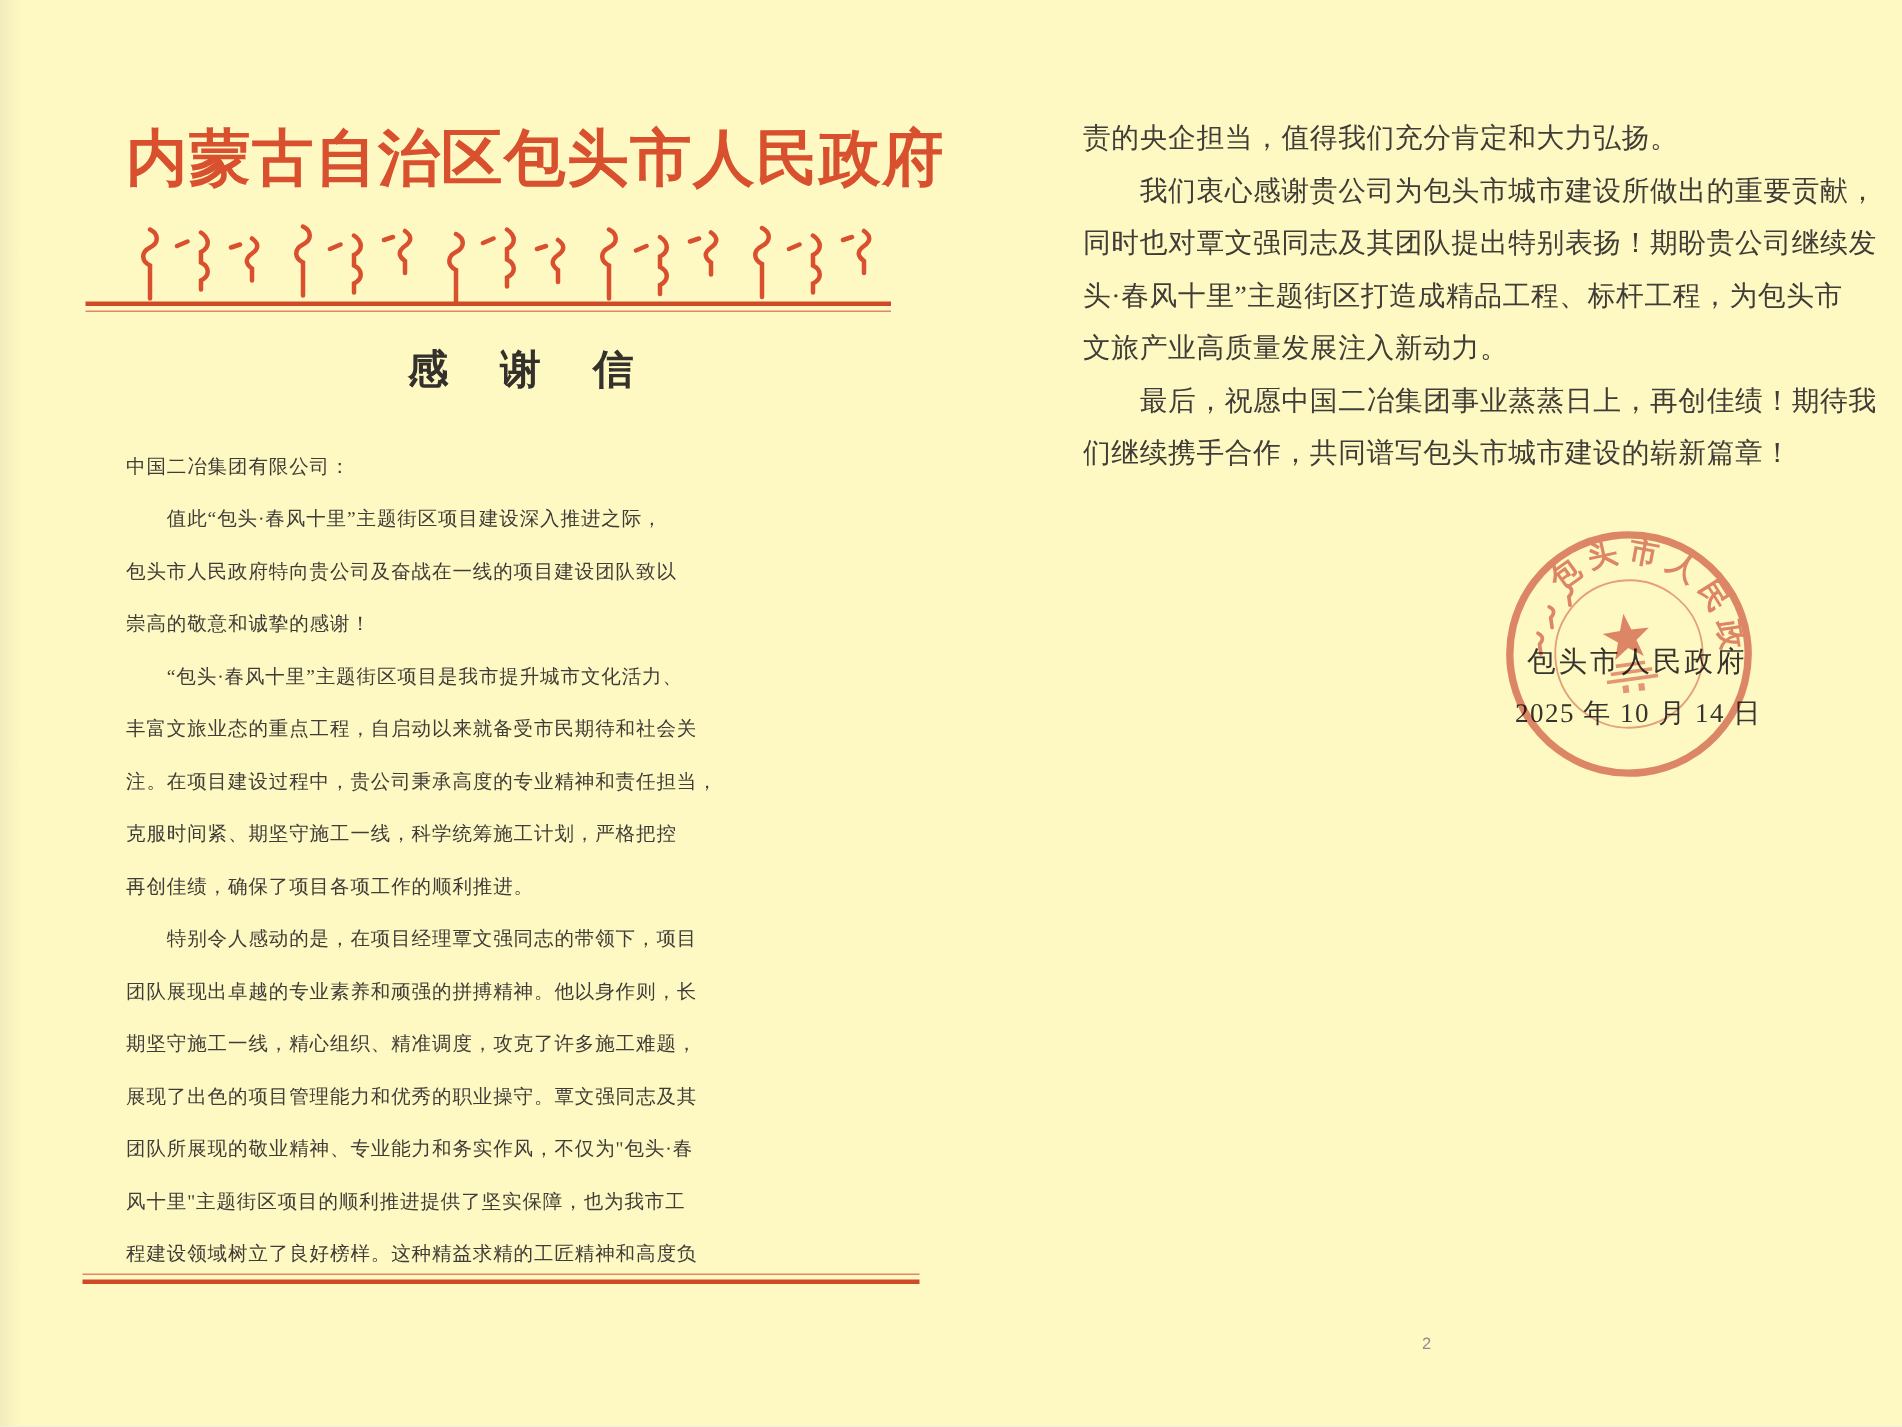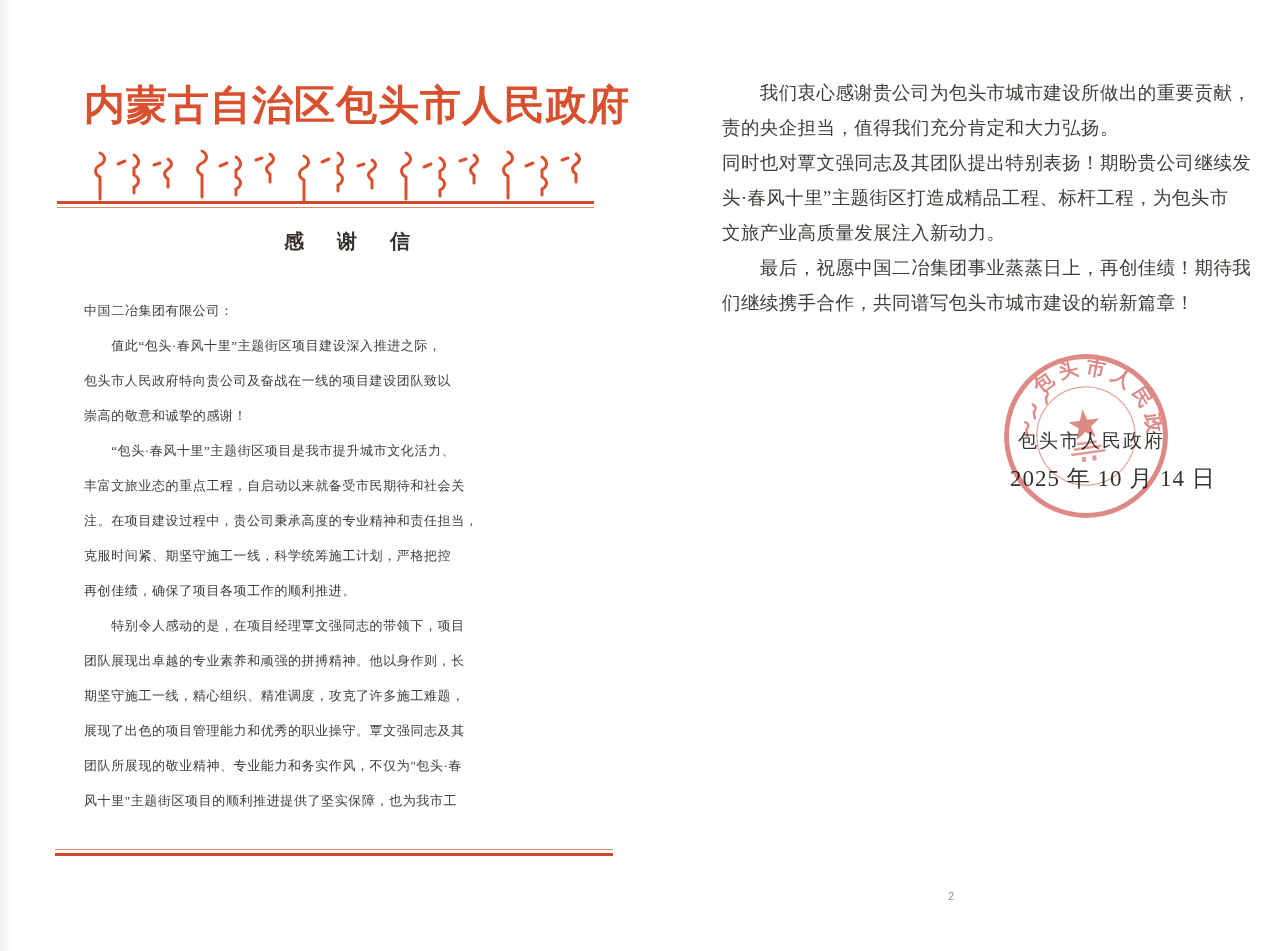--- a/index.html
+++ b/index.html
@@ -1,40 +1,40 @@
 <!DOCTYPE html>
 <html><head>
 <meta charset="utf-8">
 <style>
   * { margin:0; padding:0; box-sizing:border-box; }
   html,body { background:#e8e8e8; }
   .canvas {
     position:relative; width:1268px; height:951px;
-    background:#ffffff; overflow:hidden;
+    background:#fef9c3; overflow:hidden;
     font-family:"Liberation Serif","DejaVu Serif",serif;
   }
   .scan-edge {
     position:absolute; left:0; top:0; bottom:0; width:14px;
     background:linear-gradient(90deg, rgba(120,120,120,0.10), rgba(120,120,120,0));
     pointer-events:none;
   }
   
   .masthead {
     position:absolute; left:84px; top:78px; width:510px;
     font-size:41px; font-weight:900; letter-spacing:1px;
     color:#d8502e; white-space:nowrap;
   }
   .mongolian-row { position:absolute; left:88px; top:148px; width:500px; height:54px; }
   .rule-top {
     position:absolute; left:57px; top:201px; width:537px; height:7px;
     border-top:3px solid #cf4b28; border-bottom:1px solid #e0866b;
   }
   .letter-title {
     position:absolute; left:84px; top:228px; width:526px;
-    text-align:center; font-size:20px; font-weight:bold;
+    text-align:center; font-size:27px; font-weight:bold;
     letter-spacing:14px; text-indent:14px; color:#34302c;
   }
   .body-left {
     position:absolute; left:84px; top:293px; width:530px;
     font-size:13px; line-height:35px; letter-spacing:0.6px; color:#403c37;
   }
   .body-left .line { height:35px; white-space:nowrap; }
   .rule-bottom {
     position:absolute; left:55px; top:849px; width:558px; height:7px;
     border-top:1px solid #e0866b; border-bottom:3px solid #cf4b28;
@@ -44,21 +44,21 @@
     position:absolute; left:722px; top:76px; width:500px;
     font-size:18.5px; line-height:35px; letter-spacing:0.4px; color:#403c37;
   }
   .body-right .line { height:35px; white-space:nowrap; }
   .signature {
     position:absolute; left:1018px; top:428px;
     font-size:19px; letter-spacing:2px; color:#37332e; z-index:1;
   }
   .letter-date {
     position:absolute; left:1010px; top:463px;
-    font-size:23px; letter-spacing:1px; color:#37332e; z-index:1;
+    font-size:18px; letter-spacing:1px; color:#37332e; z-index:1;
   }
   .seal-wrap {
     position:absolute; left:1000px; top:350px; width:172px; height:172px;
     z-index:2; opacity:0.62; mix-blend-mode:multiply;
     transform:rotate(-8deg);
   }
   .page-number {
     position:absolute; left:948px; top:890px;
     font-size:11px; color:#8d8d8d;
     font-family:"Liberation Sans","DejaVu Sans",sans-serif;
@@ -112,27 +112,28 @@
     <div class="line">丰富文旅业态的重点工程，自启动以来就备受市民期待和社会关</div>
     <div class="line">注。在项目建设过程中，贵公司秉承高度的专业精神和责任担当，</div>
     <div class="line">克服时间紧、期坚守施工一线，科学统筹施工计划，严格把控</div>
     <div class="line">再创佳绩，确保了项目各项工作的顺利推进。</div>
     <div class="line">　　特别令人感动的是，在项目经理覃文强同志的带领下，项目</div>
     <div class="line">团队展现出卓越的专业素养和顽强的拼搏精神。他以身作则，长</div>
     <div class="line">期坚守施工一线，精心组织、精准调度，攻克了许多施工难题，</div>
     <div class="line">展现了出色的项目管理能力和优秀的职业操守。覃文强同志及其</div>
     <div class="line">团队所展现的敬业精神、专业能力和务实作风，不仅为"包头·春</div>
     <div class="line">风十里"主题街区项目的顺利推进提供了坚实保障，也为我市工</div>
+    <div class="line">程建设领域树立了良好榜样。这种精益求精的工匠精神和高度负</div>
   </div>
 
   <div class="rule-bottom"></div>
 
   <div class="body-right">
+    <div class="line">责的央企担当，值得我们充分肯定和大力弘扬。</div>
     <div class="line">　　我们衷心感谢贵公司为包头市城市建设所做出的重要贡献，</div>
-    <div class="line">责的央企担当，值得我们充分肯定和大力弘扬。</div>
     <div class="line">同时也对覃文强同志及其团队提出特别表扬！期盼贵公司继续发</div>
     <div class="line">头·春风十里”主题街区打造成精品工程、标杆工程，为包头市</div>
     <div class="line">文旅产业高质量发展注入新动力。</div>
     <div class="line">　　最后，祝愿中国二冶集团事业蒸蒸日上，再创佳绩！期待我</div>
     <div class="line">们继续携手合作，共同谱写包头市城市建设的崭新篇章！</div>
   </div>
 
   <div class="signature">包头市人民政府</div>
   <div class="letter-date">2025 年 10 月 14 日</div>
 

